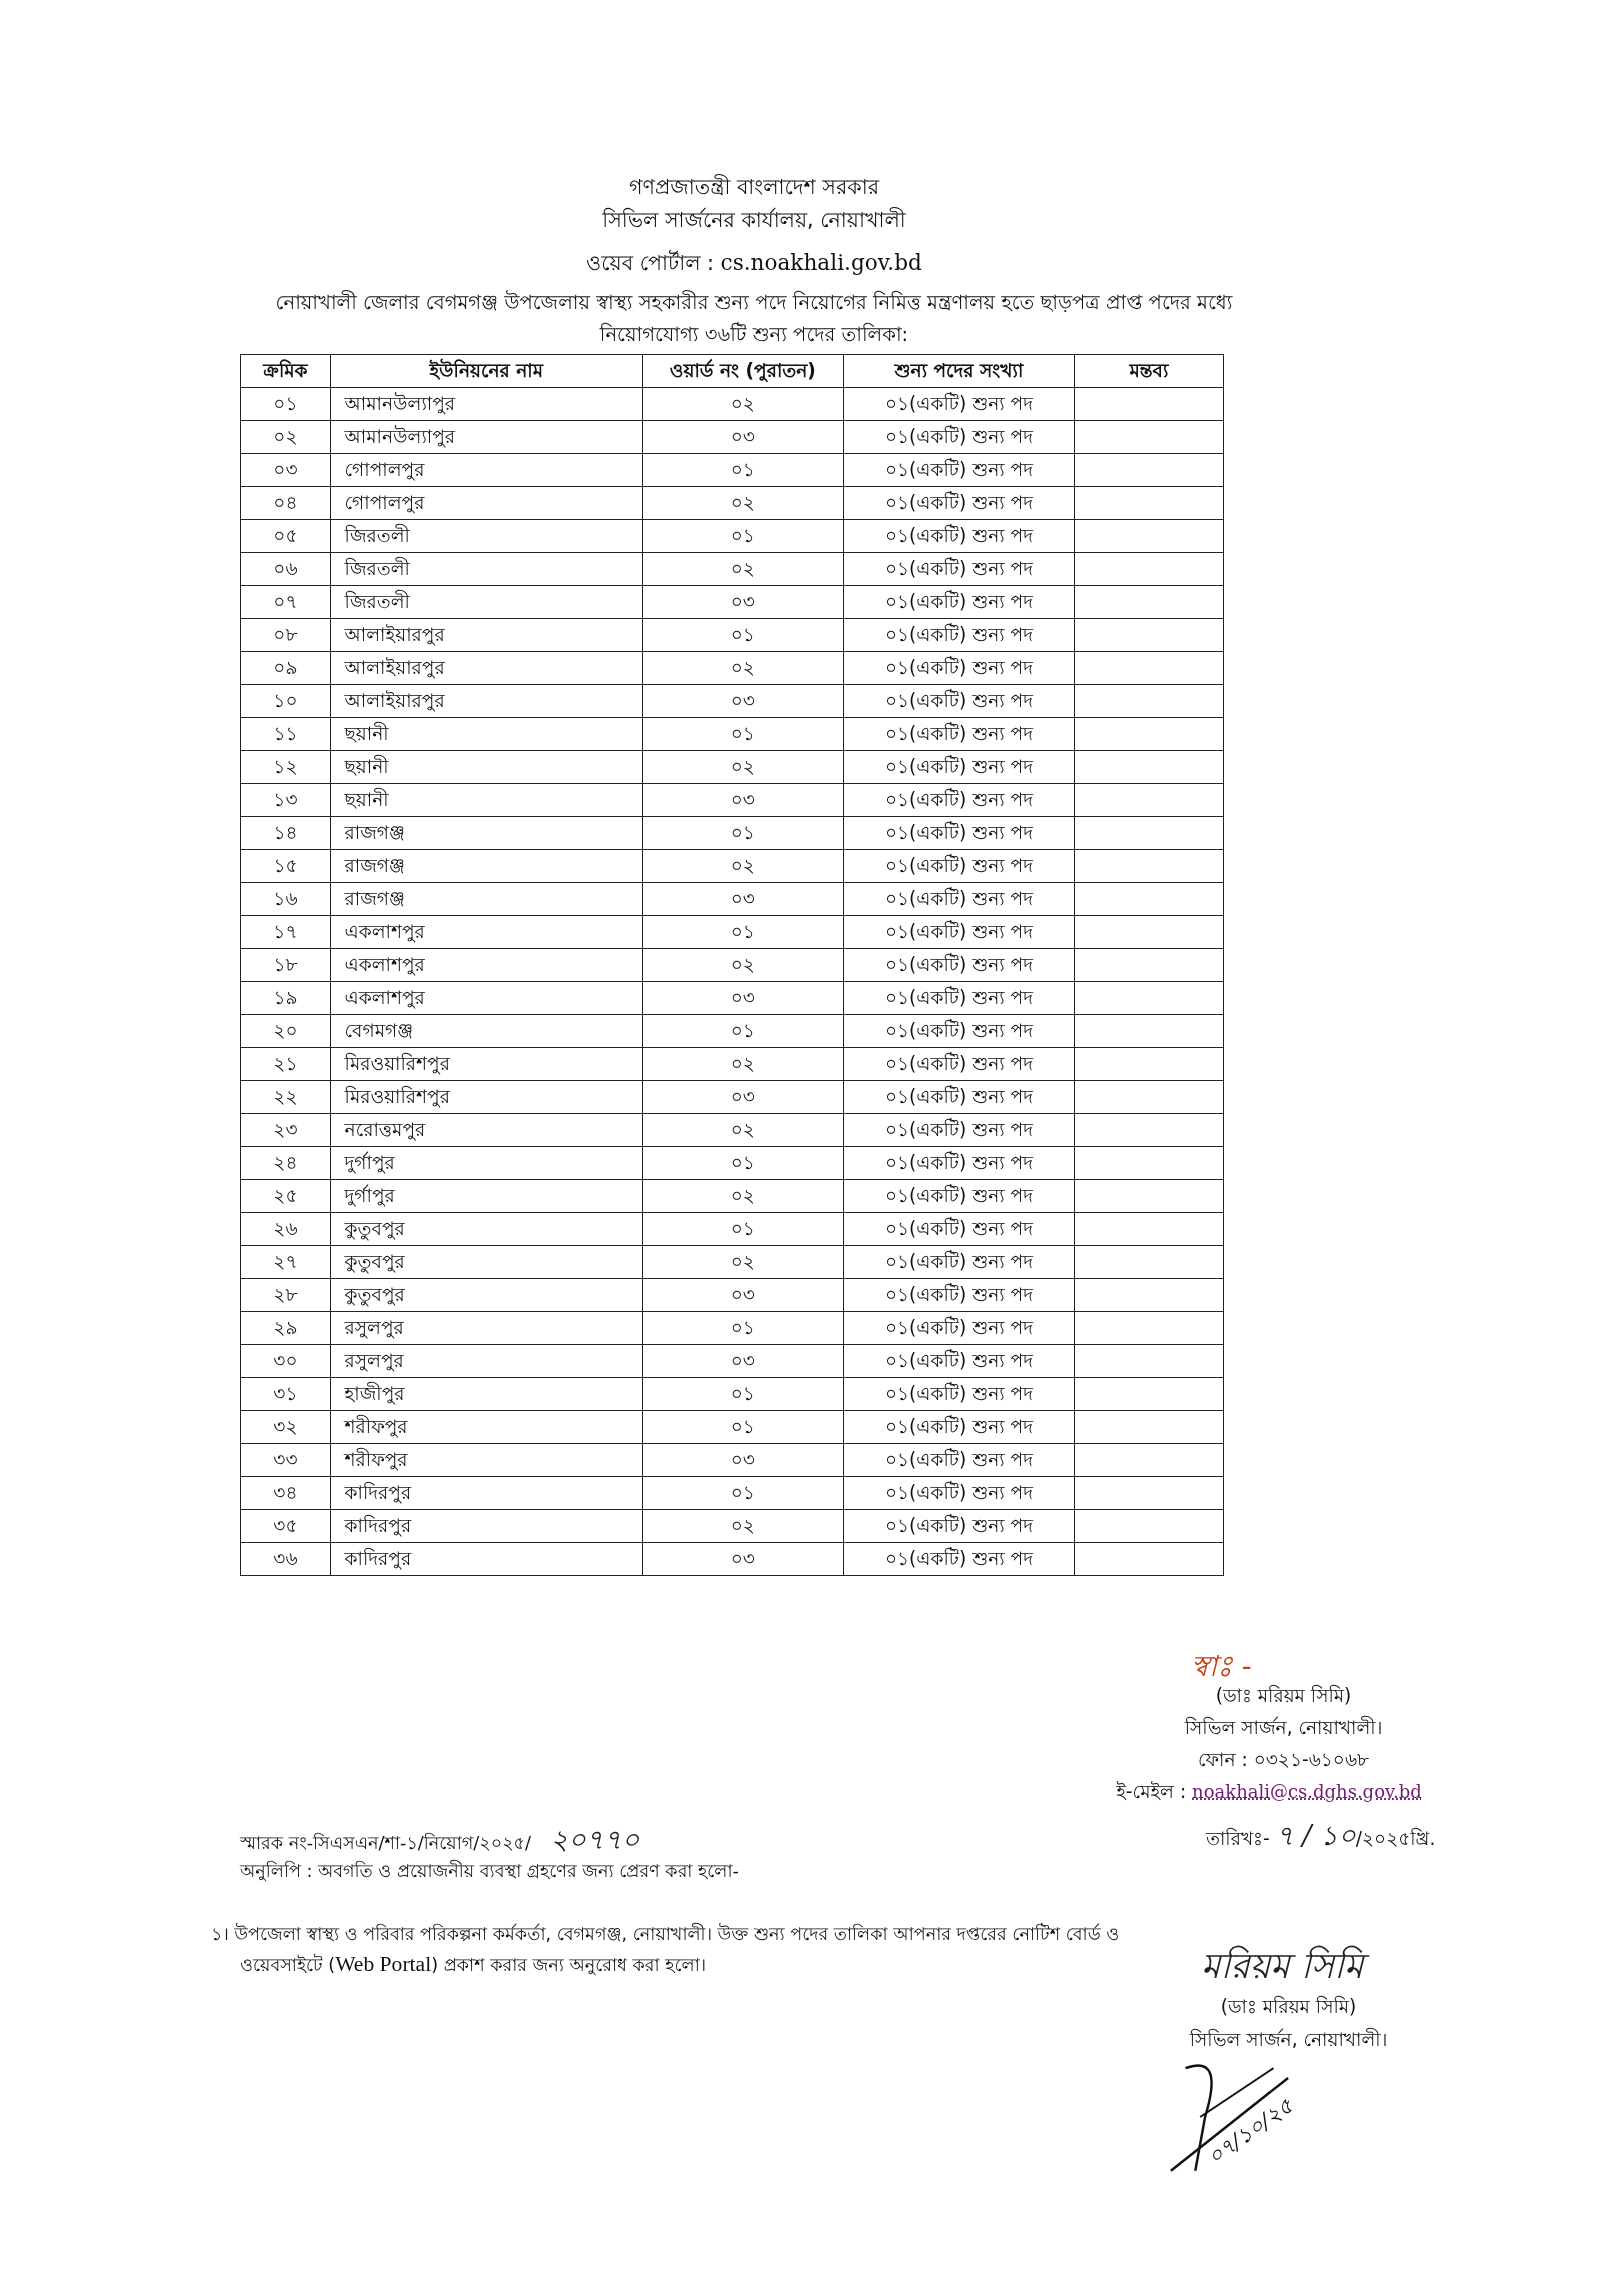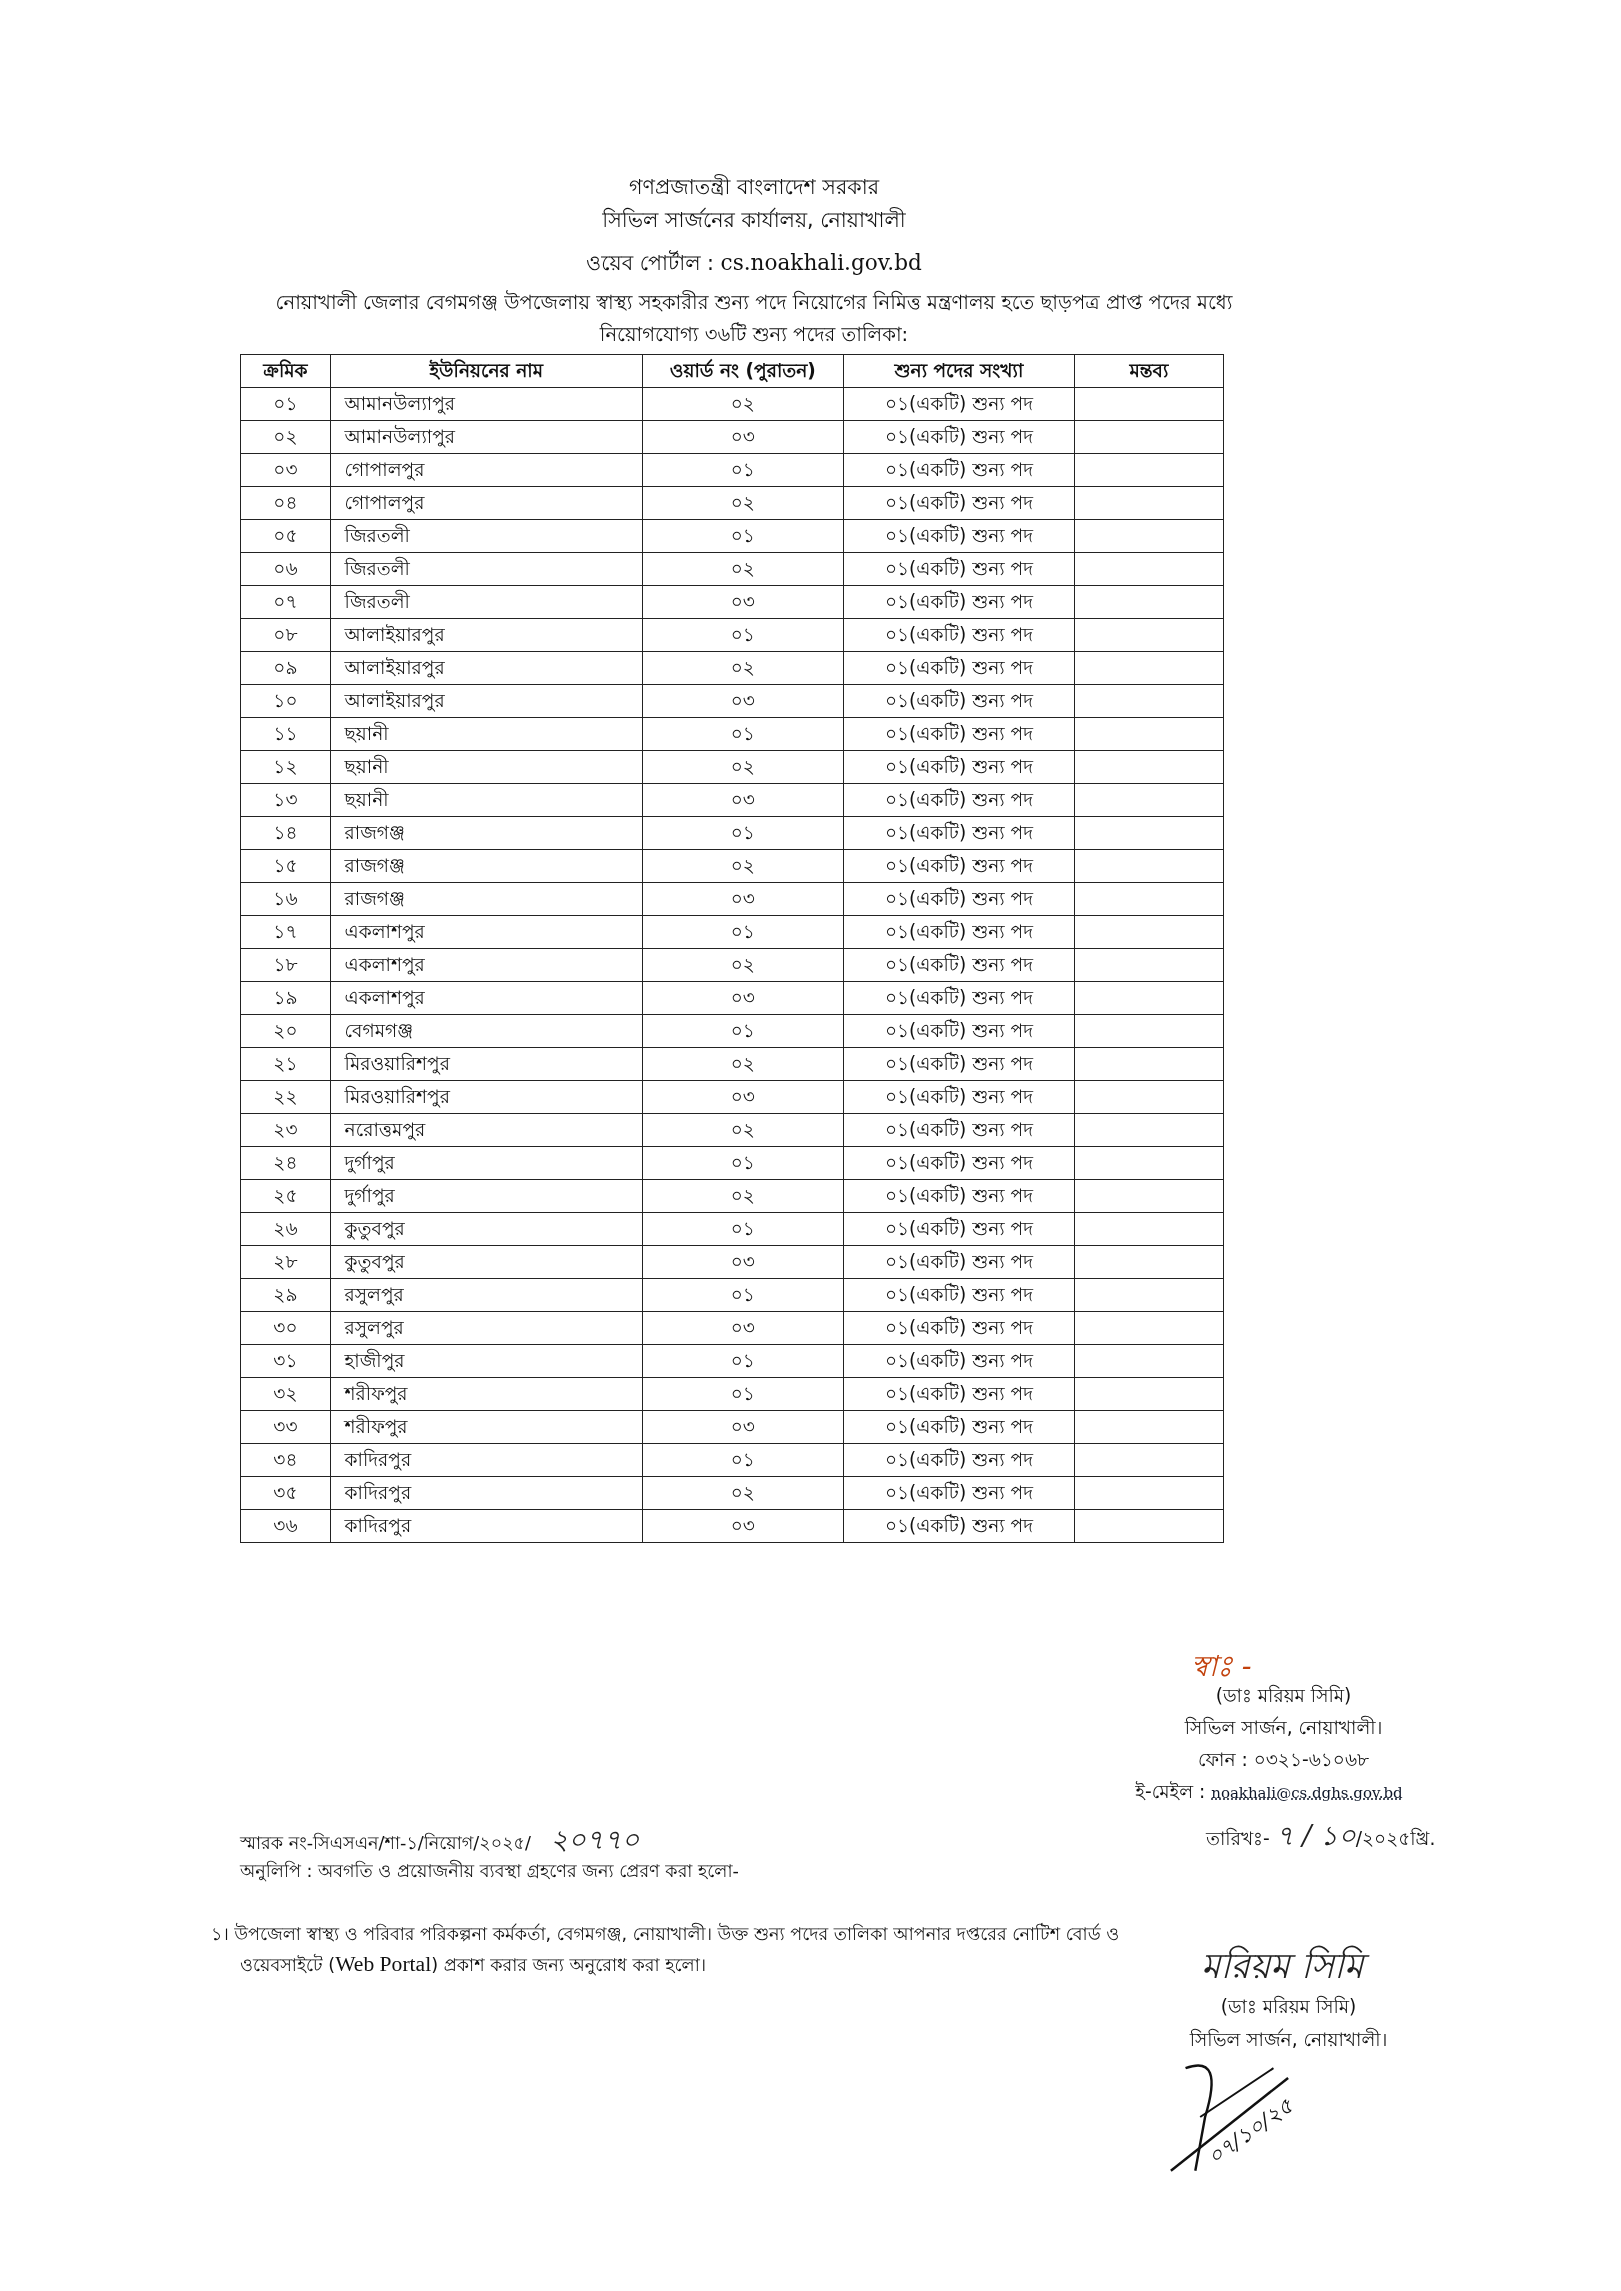--- a/index.html
+++ b/index.html
@@ -17,21 +17,21 @@
   table.vac th, table.vac td { border:1.6px solid #222; height:32px; padding:0 7.8px; font-size:18.6px; line-height:19.6px; }
   table.vac th { font-weight:bold; text-align:center; font-size:18.6px; }
   table.vac td.c-serial { text-align:center; width:84px; }
   table.vac td.c-union { text-align:left; width:355px; padding-left:13.7px; }
   table.vac td.c-ward { text-align:center; width:227px; }
   table.vac td.c-post { text-align:center; width:263px; }
   table.vac td.c-remark { width:167px; }
 
   .sig-block { position:absolute; left:1117px; width:333px; text-align:center; font-size:18.6px; line-height:32px; }
   .sig-scribble { position:absolute; left:1191px; top:1643px; font-family:"DejaVu Serif", serif; font-style:italic; font-size:29px; color:#c2410c; }
-  .email-val { font-family:"DejaVu Serif","Liberation Serif", serif; color:#0f172a; text-decoration:underline dotted; font-size:15px; }
+  .email-val { font-family:"DejaVu Serif","Liberation Serif", serif; color:#701a75; text-decoration:underline dotted; font-size:18px; }
   .date-line { position:absolute; left:1206px; top:1815px; font-size:18.6px; }
   .hand { font-family:"DejaVu Serif", serif; font-style:italic; font-size:27.4px; color:#222;margin-top:13px; }
 
   .memo { position:absolute; left:240px; top:1819px; font-size:17.6px; }
   .copy { position:absolute; left:240px; top:1858px; font-size:17.6px; }
   .item1a { position:absolute; left:211px; top:1921px; font-size:17.6px; }
   .item1b { position:absolute; left:240px; top:1952px; font-size:17.6px; }
   .item1b .en { font-family:"Liberation Serif","DejaVu Serif", serif; font-size:21.6px; }
   .sig2-scribble { position:absolute; left:1201px; top:1939px; font-family:"DejaVu Serif", serif; font-style:italic; font-size:35px; color:#222; }
   .sig2-block { position:absolute; left:1127px; top:1990px; width:323px; text-align:center; font-size:18.6px; line-height:33px; }
@@ -236,20 +236,27 @@
         <td class="c-remark"></td>
       </tr>
       <tr>
         <td class="c-serial">২৬</td>
         <td class="c-union">কুতুবপুর</td>
         <td class="c-ward">০১</td>
         <td class="c-post">০১(একটি) শুন্য পদ</td>
         <td class="c-remark"></td>
       </tr>
       <tr>
+        <td class="c-serial">২৭</td>
+        <td class="c-union">কুতুবপুর</td>
+        <td class="c-ward">০২</td>
+        <td class="c-post">০১(একটি) শুন্য পদ</td>
+        <td class="c-remark"></td>
+      </tr>
+      <tr>
         <td class="c-serial">২৮</td>
         <td class="c-union">কুতুবপুর</td>
         <td class="c-ward">০৩</td>
         <td class="c-post">০১(একটি) শুন্য পদ</td>
         <td class="c-remark"></td>
       </tr>
       <tr>
         <td class="c-serial">২৯</td>
         <td class="c-union">রসুলপুর</td>
         <td class="c-ward">০১</td>

